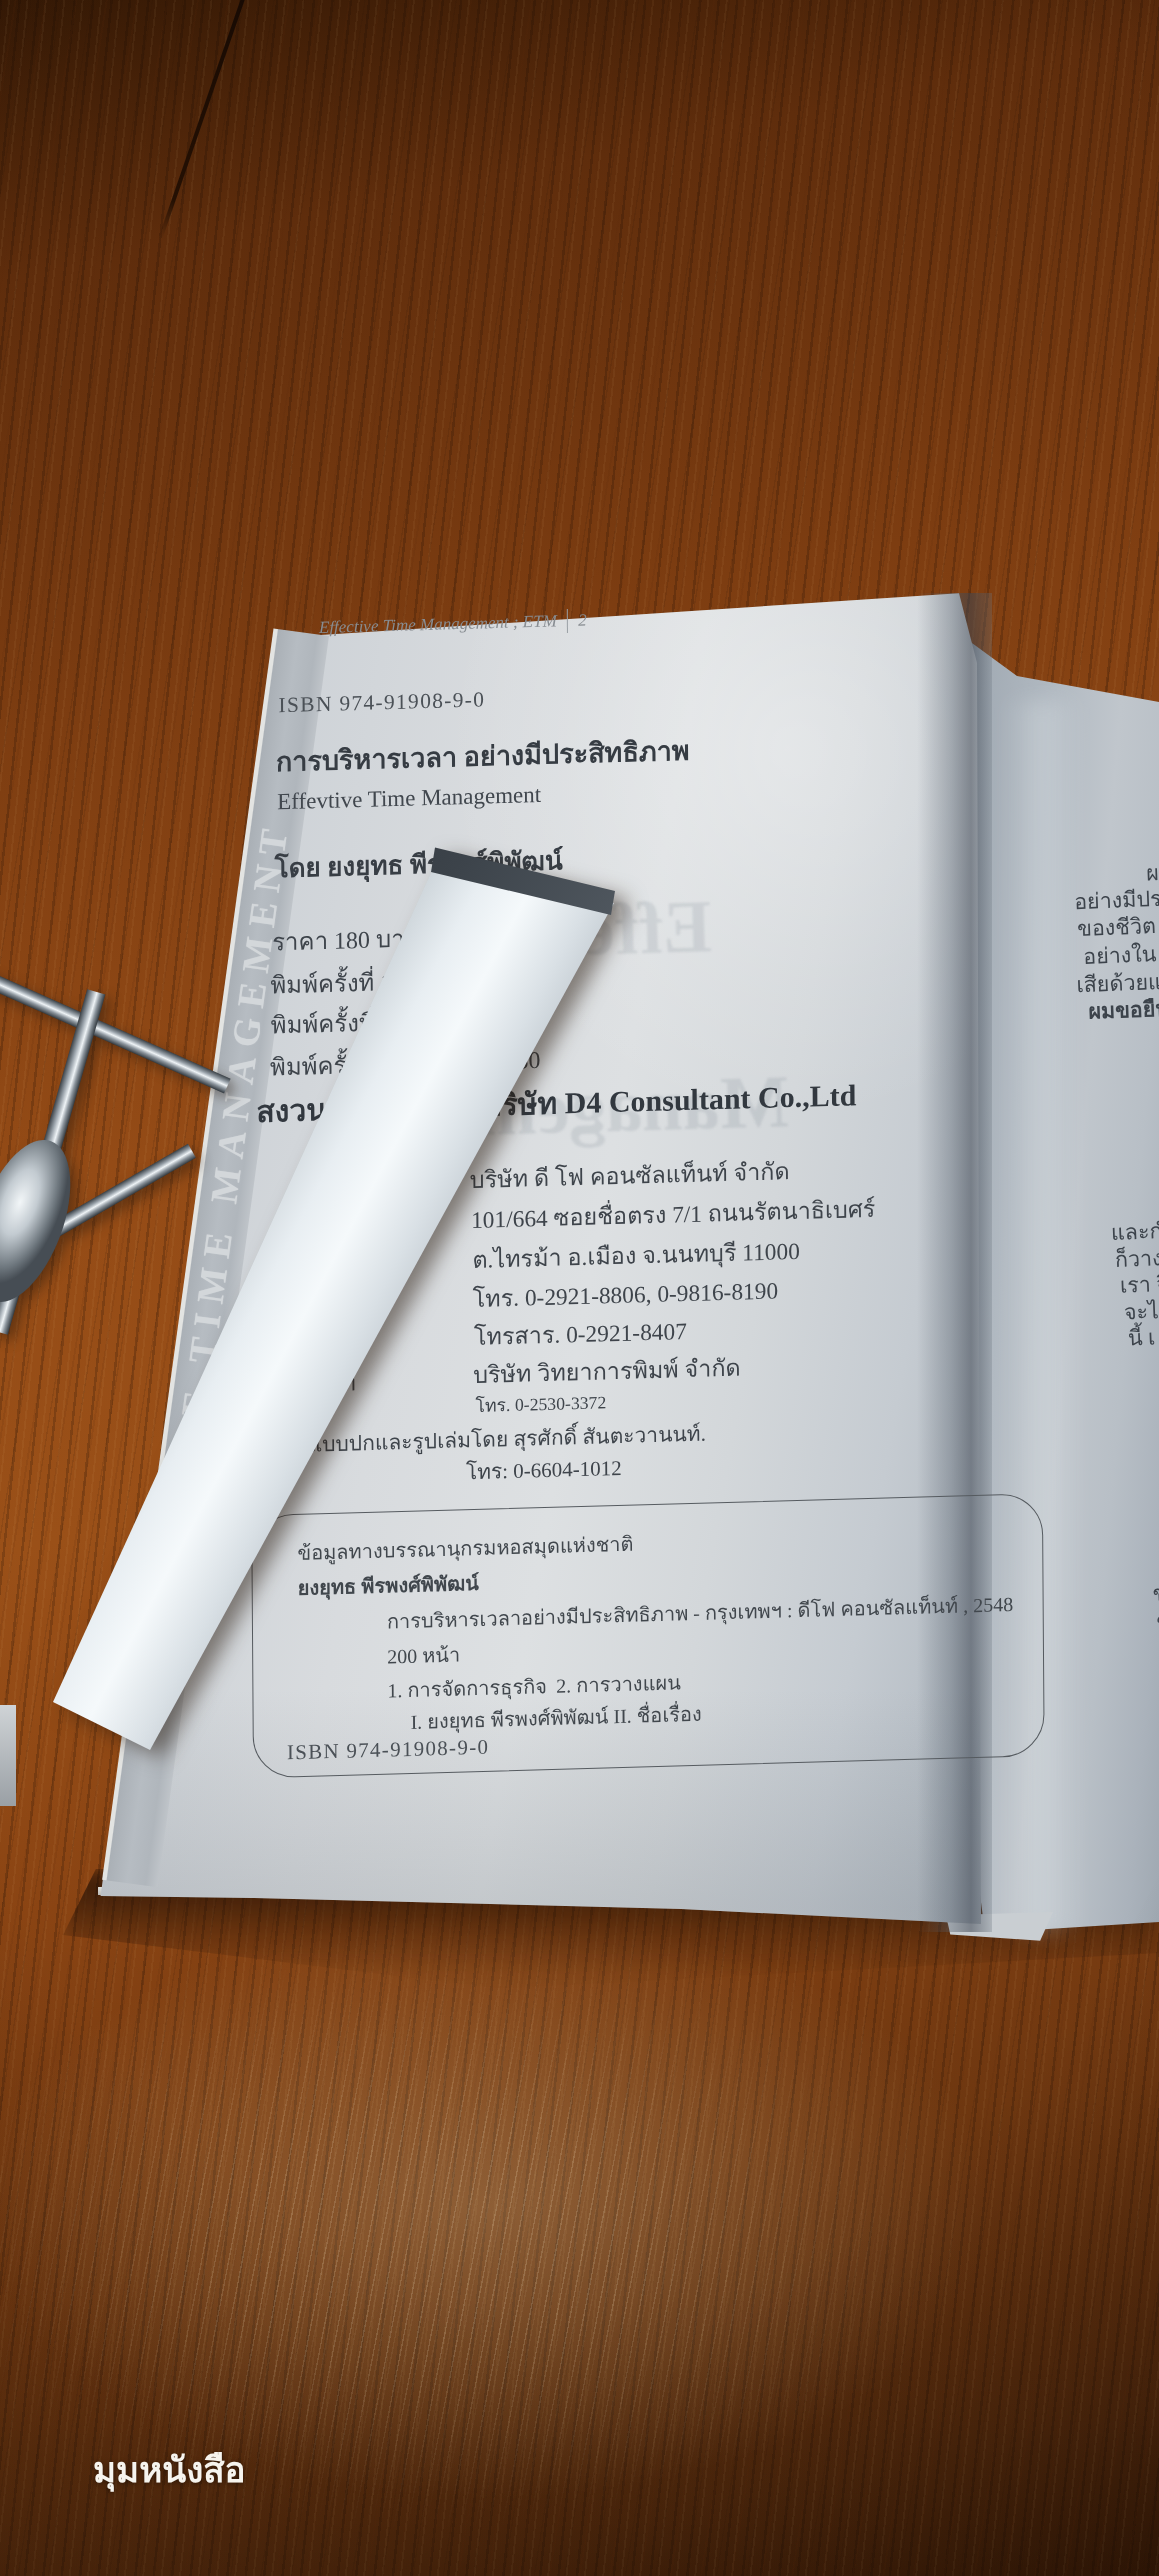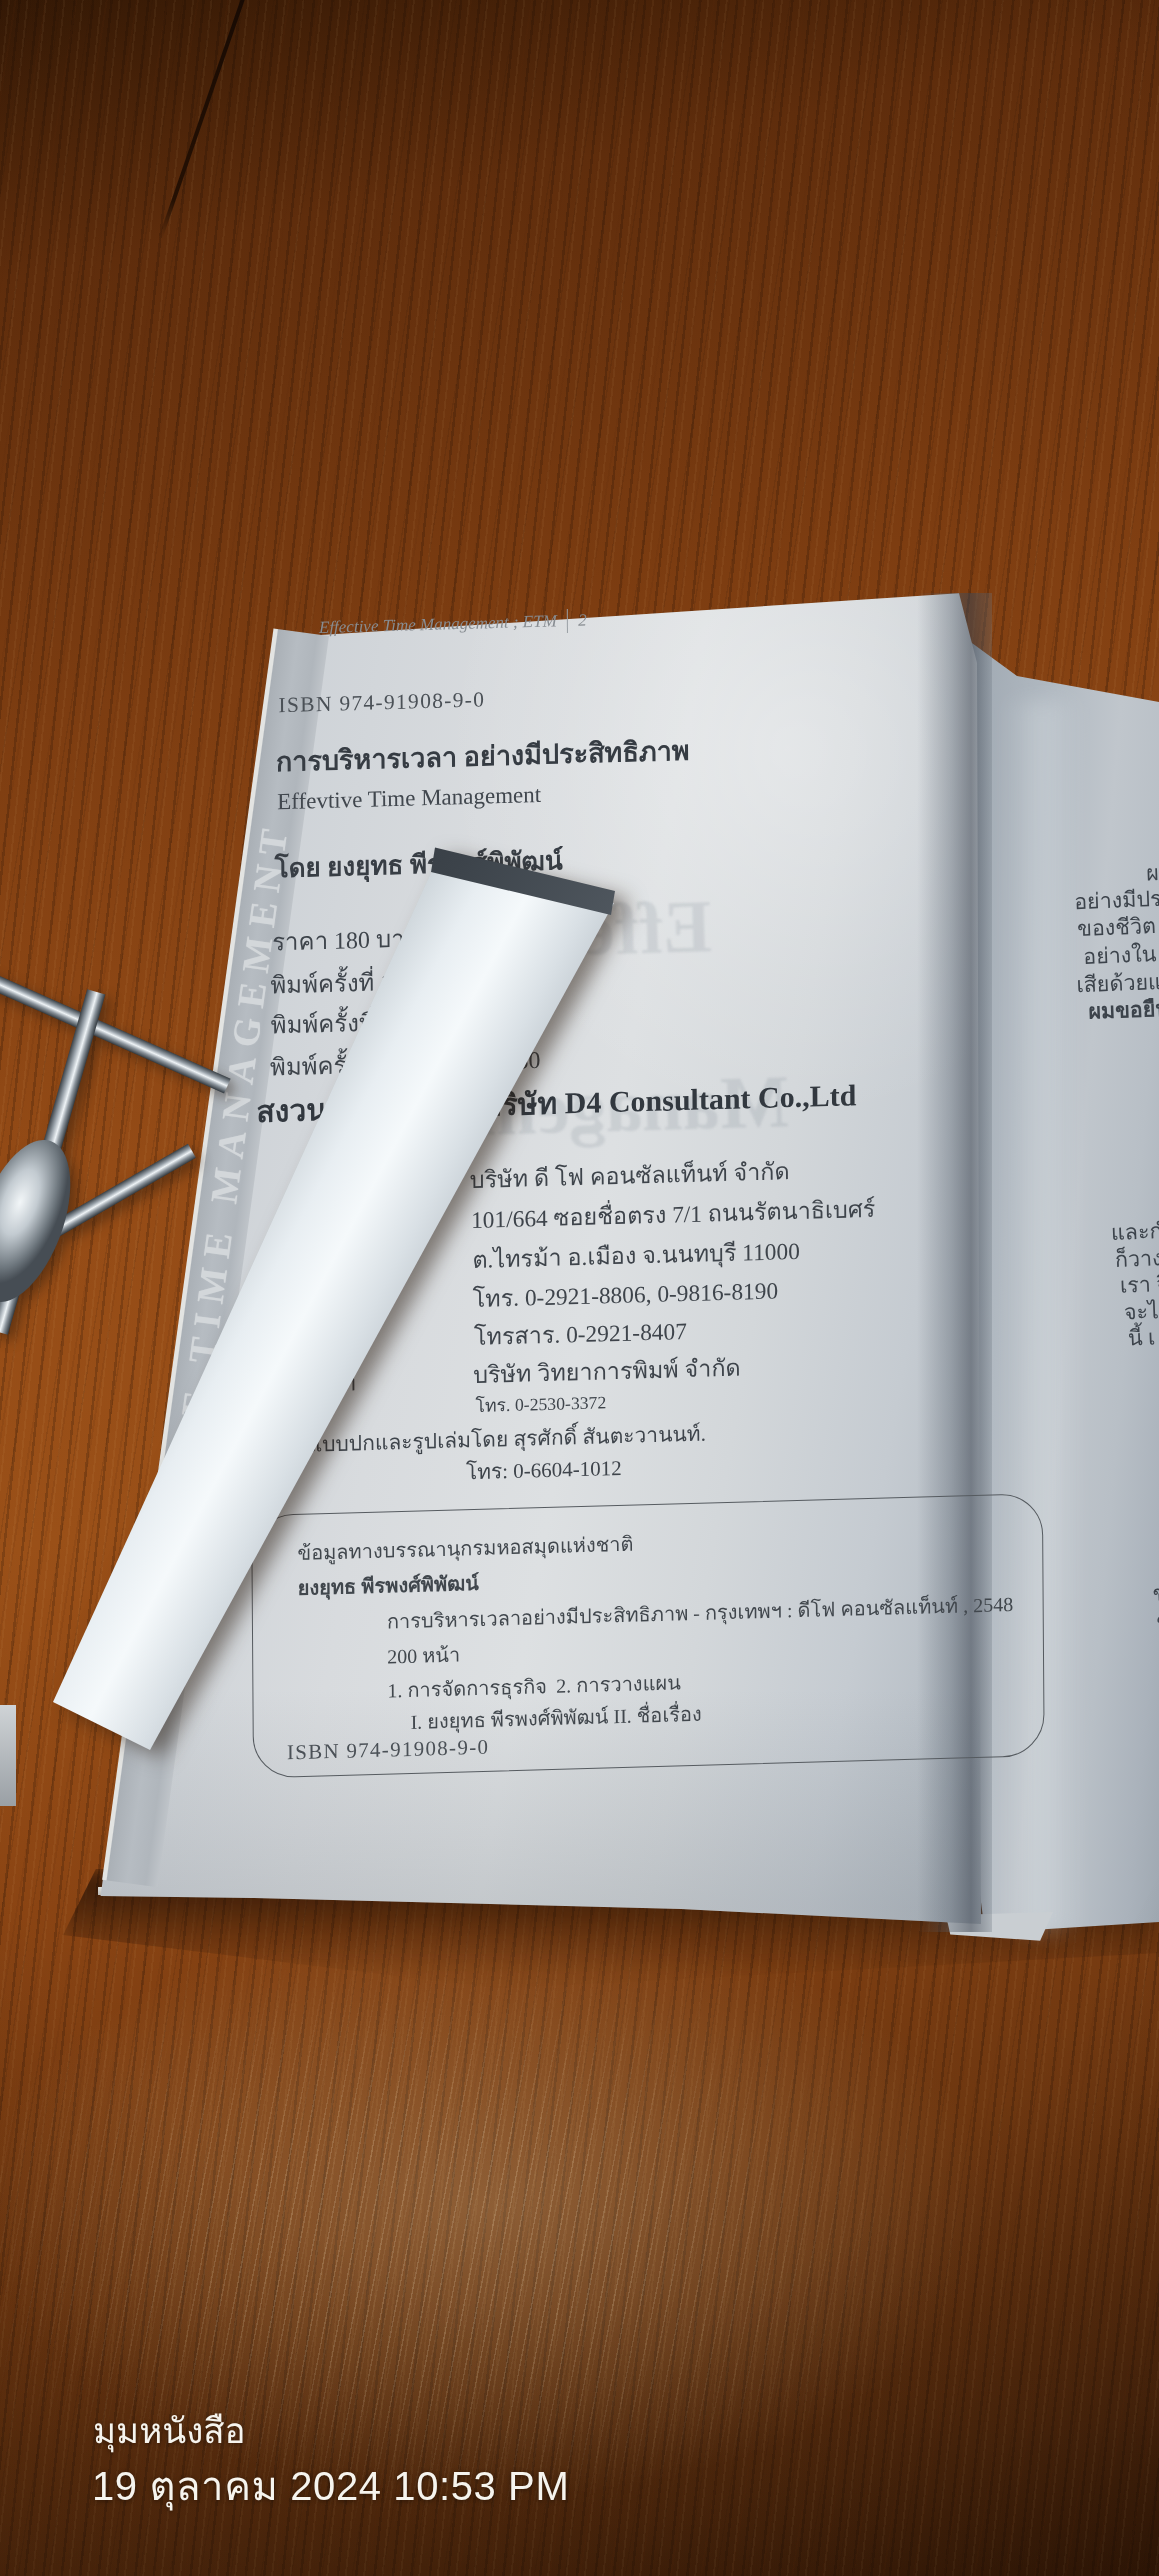--- a/index.html
+++ b/index.html
@@ -87,21 +87,21 @@
   #wires{left:0px;top:928px;width:265px;height:556px;filter:drop-shadow(6.3px 6.3px 6.3px rgba(35,22,10,.45));}
   .wire{position:absolute;background:linear-gradient(180deg,#3a4147,#9aa3ab 30%,#eef3f6 50%,#8b949c 72%,#333a40);}
   #wire1{left:-32px;top:95px;width:271px;height:16.4px;transform:rotate(24deg);}
   #wire2{left:-44px;top:278px;width:253px;height:16.4px;transform:rotate(-30deg);}
   #wire3{left:38px;top:57px;width:19px;height:354px;transform:rotate(16deg);
     background:linear-gradient(90deg,#3a4147,#9aa3ab 30%,#eef3f6 55%,#8b949c 75%,#333a40);}
   #wire-blob{left:-19px;top:208px;width:82px;height:170px;border-radius:50%;transform:rotate(20deg);
     background:radial-gradient(50% 50% at 40% 40%, #f2f6f8 0%, #c3cbd1 40%, #6f787f 80%, #464d54 100%);}
   #left-sliver{left:0;top:1705px;width:16.4px;height:101px;background:linear-gradient(180deg,#cfd3d6,#9aa0a5);}
   
-  .overlay{color:#f6f4ee;font-family:"Liberation Sans", sans-serif;font-weight:400;text-shadow:0 0.6px 5px rgba(0,0,0,.45);}
+  .overlay{color:#f6f4ee;font-family:"Liberation Sans", sans-serif;font-weight:700;text-shadow:0 0.6px 5px rgba(0,0,0,.45);margin-top:39px;}
   #overlay-caption{left:93px;top:2403px;font-size:35px;}
   #overlay-time{left:92px;top:2454px;font-size:40px;letter-spacing:0.6px;}
 </style>
 </head>
 <body>
 
 <div id="canvas">
 
   <div class="abs" id="grain1"></div>
   <div class="abs" id="grain2"></div>
@@ -189,16 +189,15 @@
   </div>
   <div class="abs" id="clip">
     <div id="clip-bar"></div>
     <div id="clip-lip"></div>
   </div>
   <div class="abs" id="left-sliver"></div>
 
   <div class="abs" id="vignette"></div>
 
   <div class="abs overlay" id="overlay-caption">มุมหนังสือ</div>
-  <div class="abs overlay" id="overlay-time">19 ตุลาคม 2024 10:53 PM</div>
 
 </div>
 
 
 </body></html>

